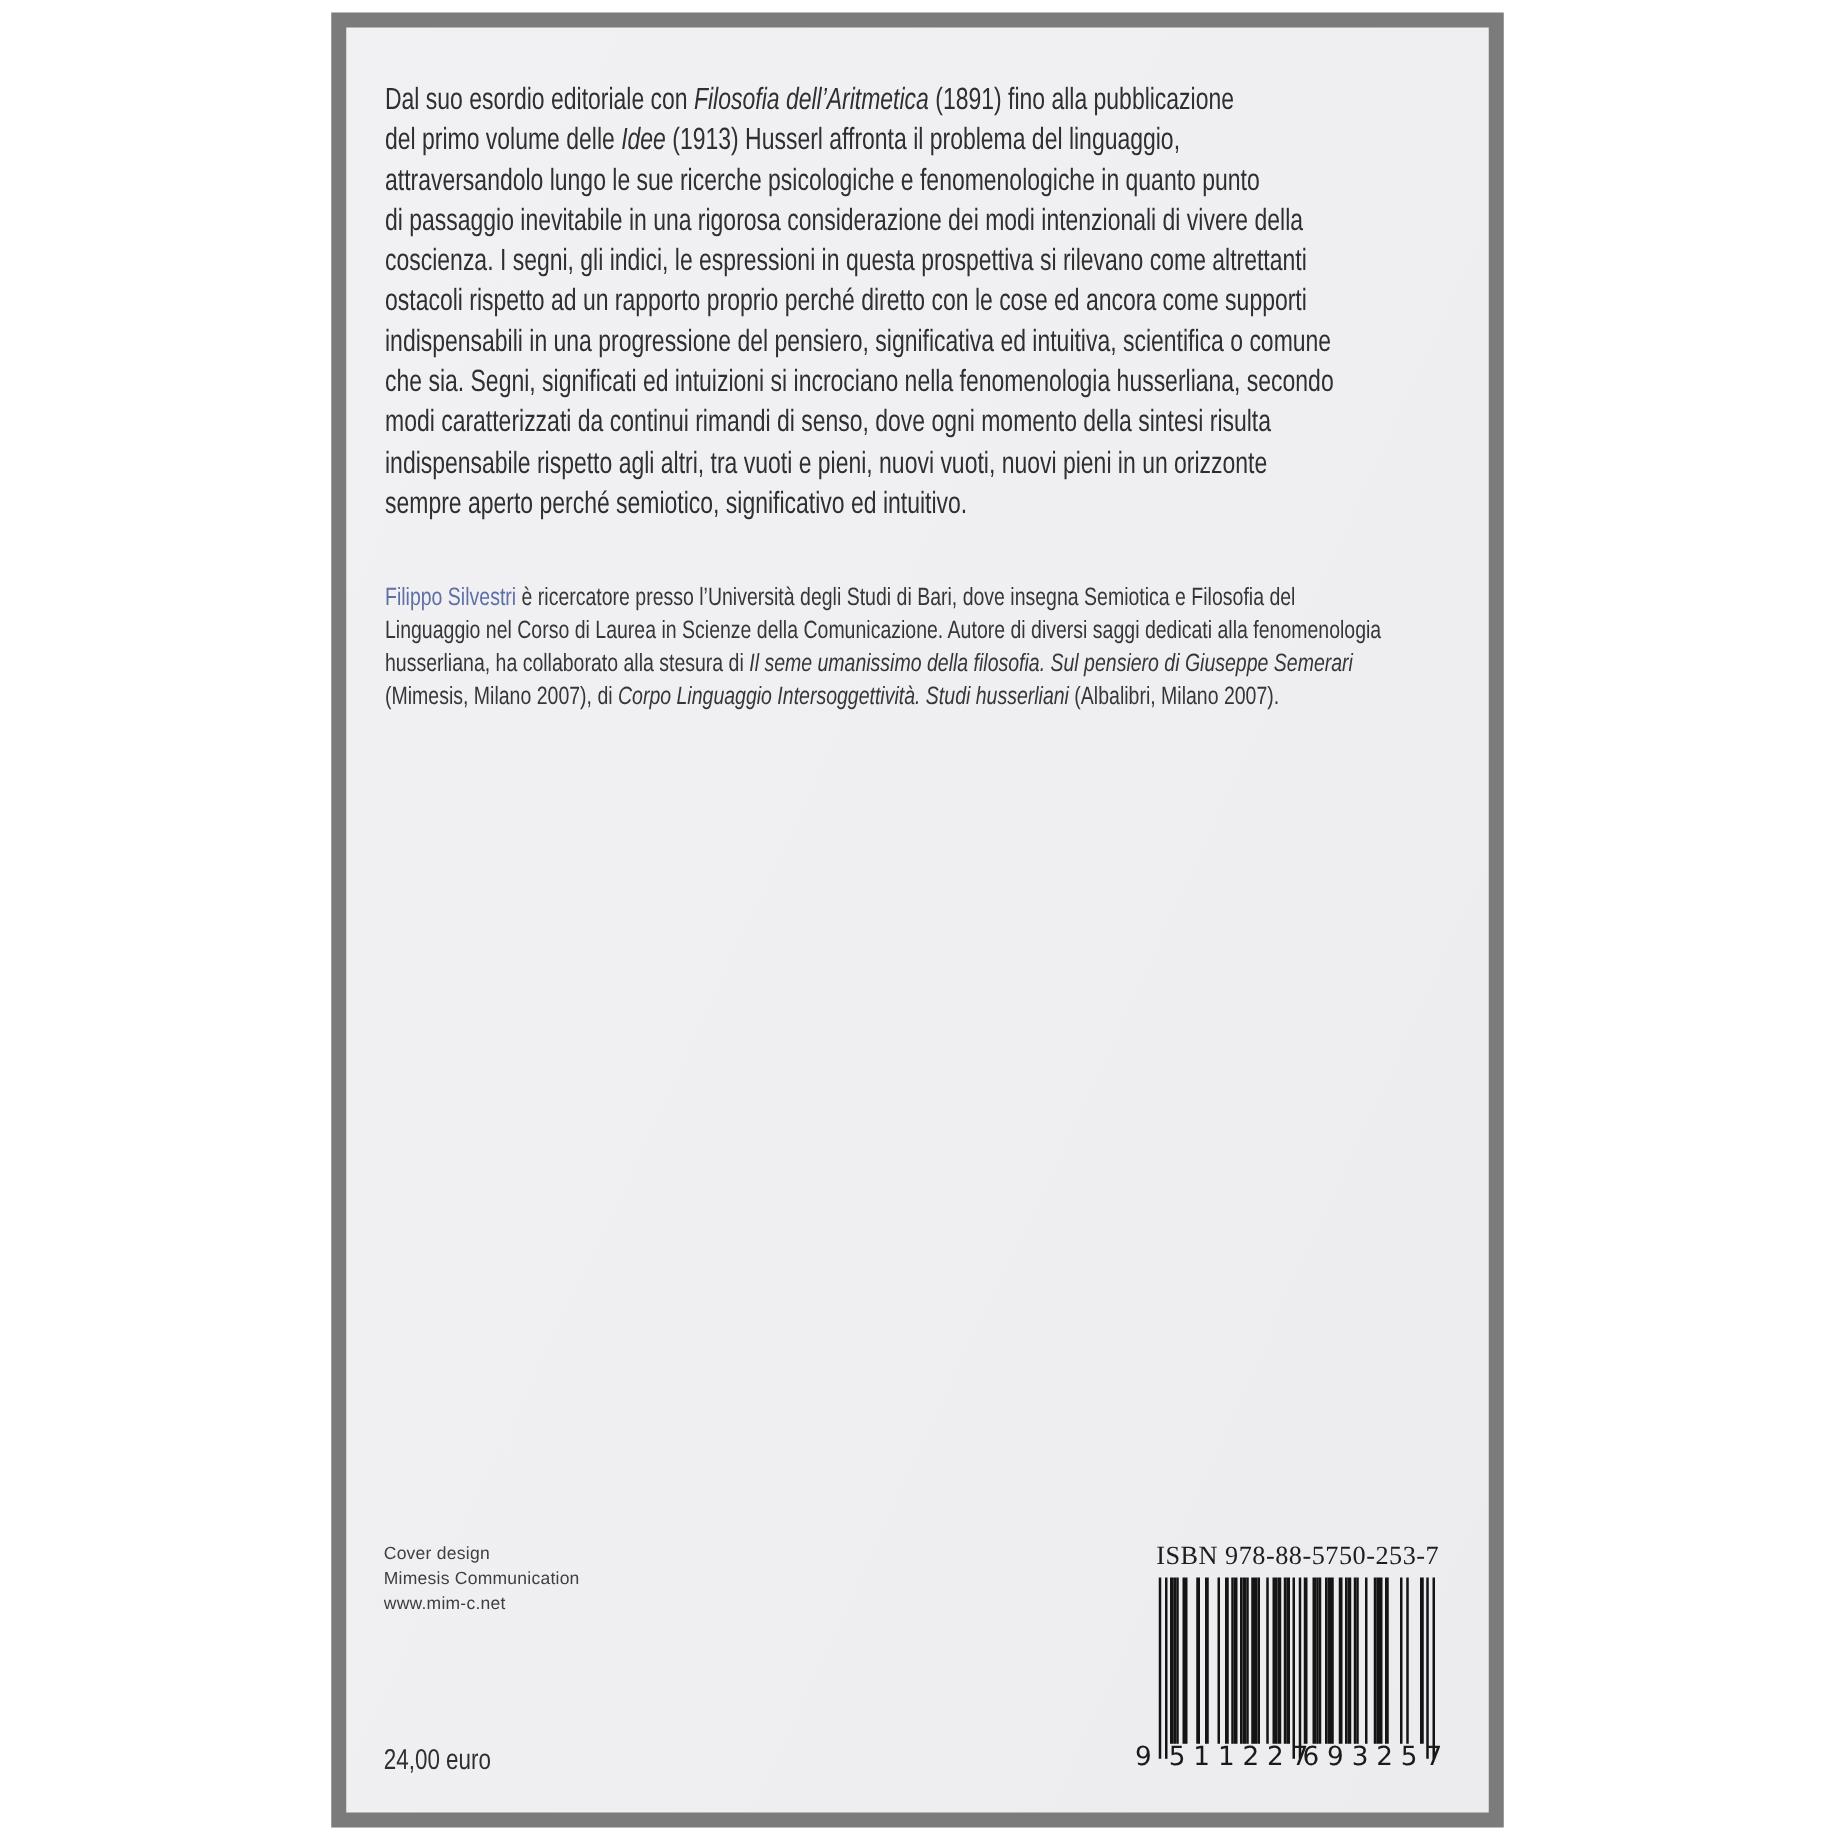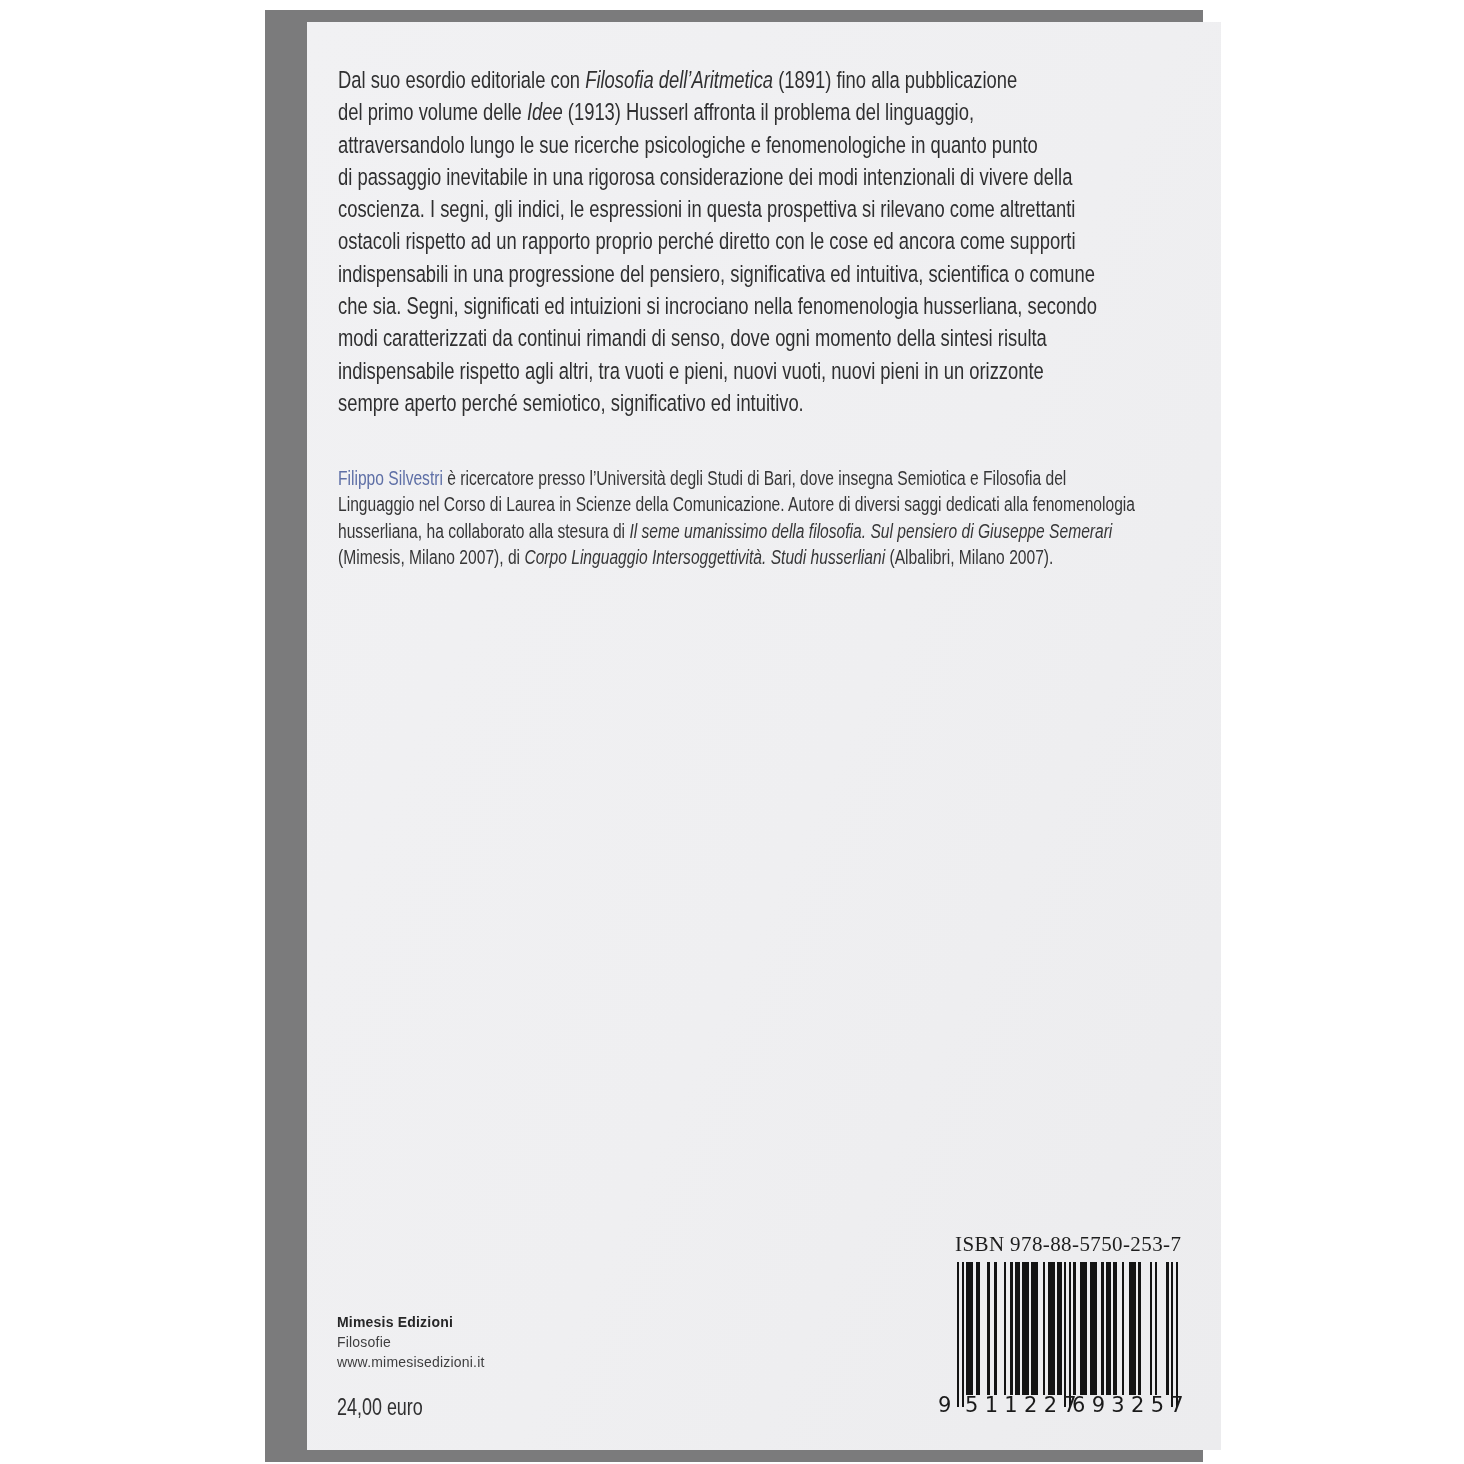--- a/index.html
+++ b/index.html
@@ -23,21 +23,20 @@
     background: #7b7b7c;
     padding: 12px;
     box-sizing: border-box;
   }
   .paper {
     position: relative;
     width: 100%;
     height: 100%;
     background: linear-gradient(115deg, #f1f1f3 0%, #efeff1 55%, #ececee 100%);
     overflow: hidden;
-    margin-left: 30px;
   }
   
   .synopsis {
     position: absolute;
     left: 31px;
     top: 42px;
     font-size: 24.5px;
     line-height: 32.3px;
     color: #2f2f30;
     white-space: nowrap;
@@ -137,26 +136,26 @@
       <div><span>sempre aperto perché semiotico, significativo ed intuitivo.</span></div>
     </div>
 
     <div class="bio">
       <div><span class="author-name">Filippo Silvestri</span><span> è ricercatore presso l’Università degli Studi di Bari, dove insegna Semiotica e Filosofia del</span></div>
       <div><span>Linguaggio nel Corso di Laurea in Scienze della Comunicazione. Autore di diversi saggi dedicati alla fenomenologia</span></div>
       <div><span>husserliana, ha collaborato alla stesura di </span><i class="it">Il seme umanissimo della filosofia. Sul pensiero di Giuseppe Semerari</i></div>
       <div><span>(Mimesis, Milano 2007), di </span><i class="it">Corpo Linguaggio Intersoggettività. Studi husserliani</i><span> (Albalibri, Milano 2007).</span></div>
     </div>
 
-
-    <div class="publisher">
-      <div class="pub-name">Mimesis Edizioni</div>
-      <div>Filosofie</div>
-      <div>www.mimesisedizioni.it</div>
-    </div>
+    <div class="credits">
+      <div>Cover design</div>
+      <div>Mimesis Communication</div>
+      <div>www.mim-c.net</div>
+    </div>
+
 
     <div class="price">24,00 euro</div>
 
     <div class="isbn-label">ISBN 978-88-5750-253-7</div>
 
     <div class="barcode">
       <div class="bars">
           <div class="bar" style="left: 0px; width: 2.326px; height: 145px;"></div>
           <div class="bar" style="left: 4.652px; width: 2.326px; height: 145px;"></div>
           <div class="bar" style="left: 9.304px; width: 2.326px; height: 133px;"></div>

